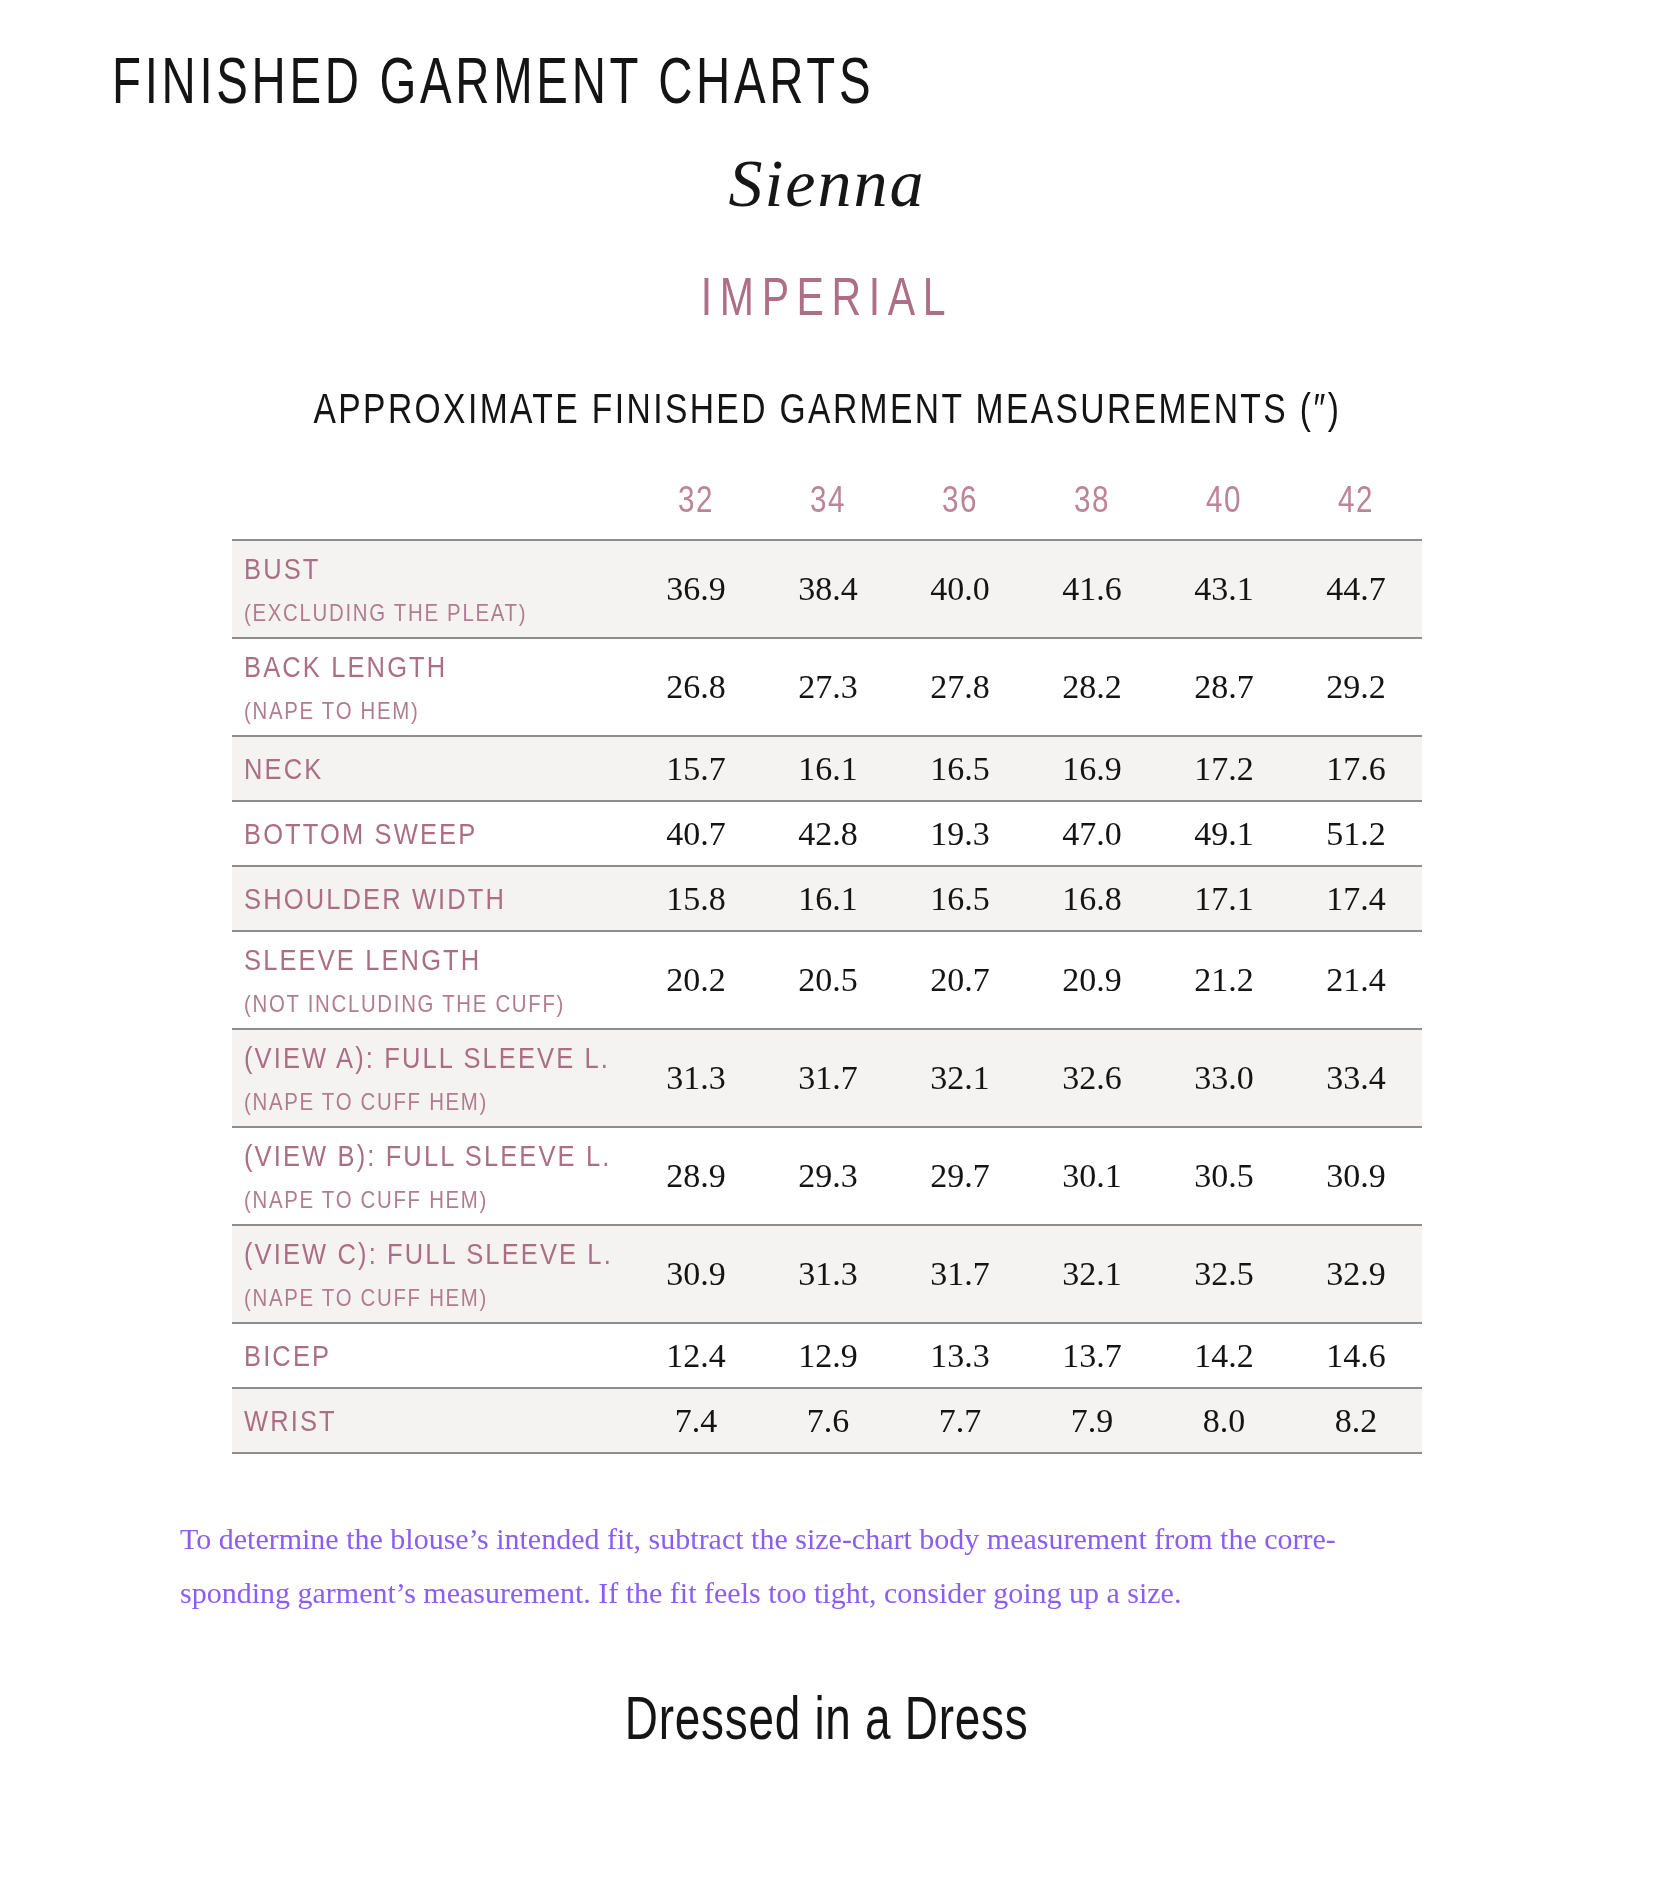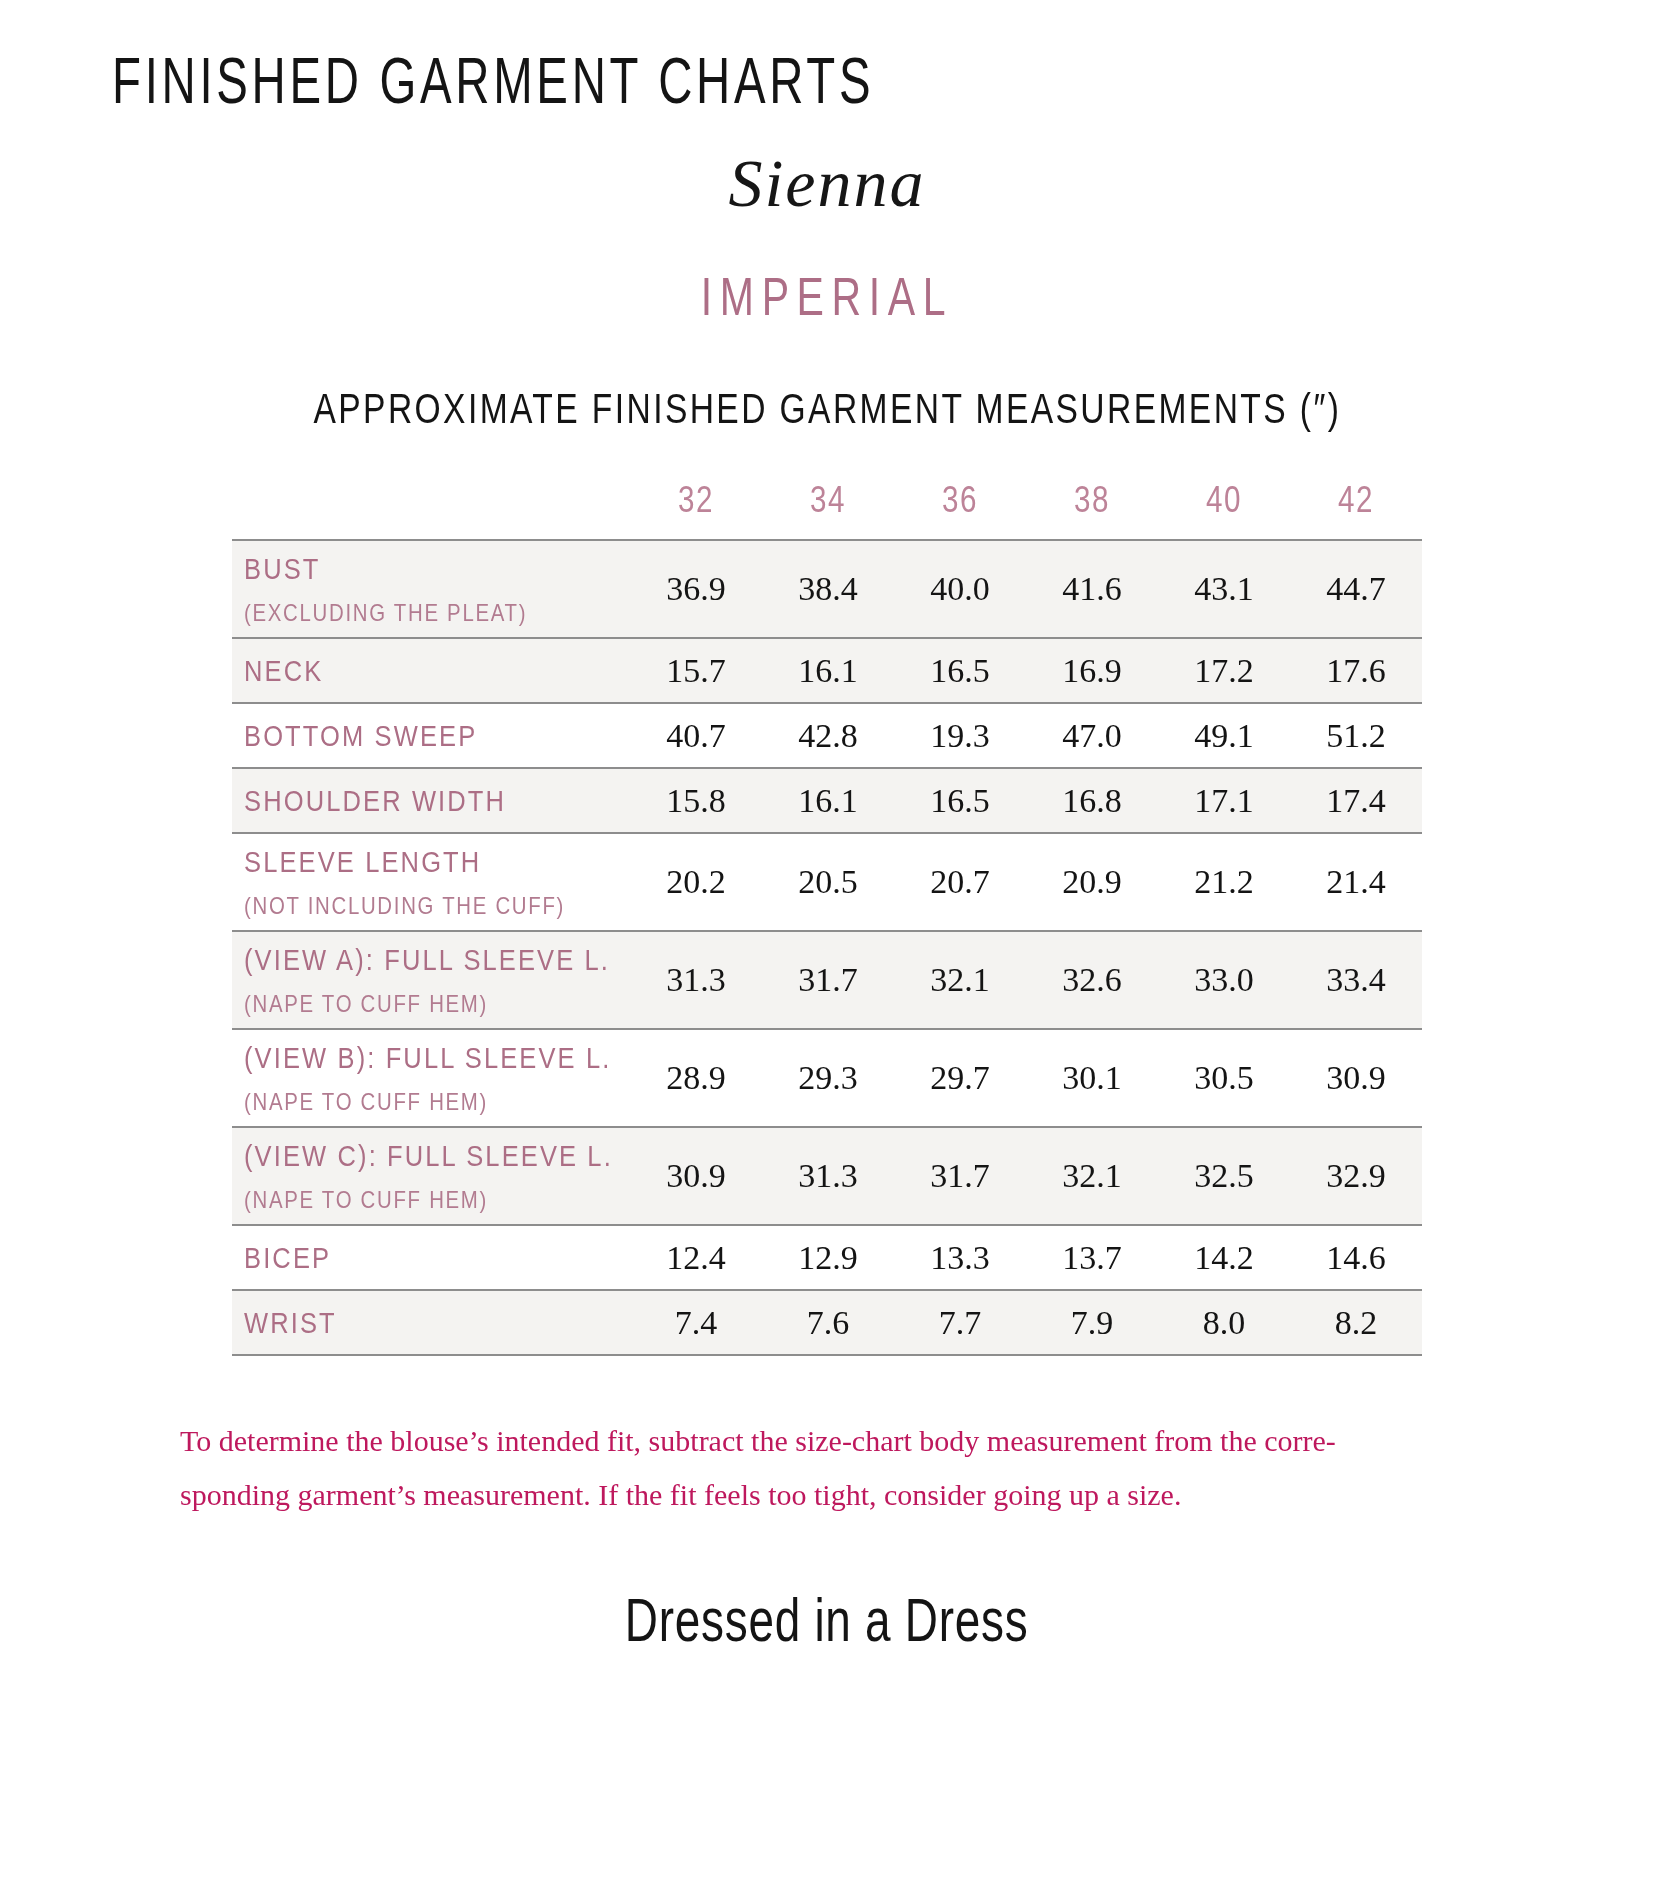--- a/index.html
+++ b/index.html
@@ -147,21 +147,21 @@
     font-family: "Liberation Serif", serif;
     font-size: 34px;
     color: #141414;
   }
 
   
   .fit-note {
     margin: 58px 0 0 180px;
     font-family: "Liberation Serif", serif;
     font-size: 30px;
-    color: #be185d;
+    color: #8b5cf6;
     line-height: 54px;
   }
   .fit-note-line { white-space: nowrap; }
 
   
   .brand-wrap { margin-top: 62px; }
   .brand {
     font-size: 62px;
     font-weight: 400;
     letter-spacing: 1px;
@@ -209,20 +209,34 @@
     <div class="vals">
         <div class="vcol value">36.9</div>
         <div class="vcol value">38.4</div>
         <div class="vcol value">40.0</div>
         <div class="vcol value">41.6</div>
         <div class="vcol value">43.1</div>
         <div class="vcol value">44.7</div>
       </div>
   </div>
 
+  <div class="trow plain two">
+    <div class="label-col">
+      <div class="rlabel">BACK LENGTH</div>
+      <div class="rsublabel">(NAPE TO HEM)</div>
+    </div>
+    <div class="vals">
+        <div class="vcol value">26.8</div>
+        <div class="vcol value">27.3</div>
+        <div class="vcol value">27.8</div>
+        <div class="vcol value">28.2</div>
+        <div class="vcol value">28.7</div>
+        <div class="vcol value">29.2</div>
+      </div>
+  </div>
 
   <div class="trow shaded single">
     <div class="label-col">
       <div class="rlabel">NECK</div>
 
     </div>
     <div class="vals">
         <div class="vcol value">15.7</div>
         <div class="vcol value">16.1</div>
         <div class="vcol value">16.5</div>

